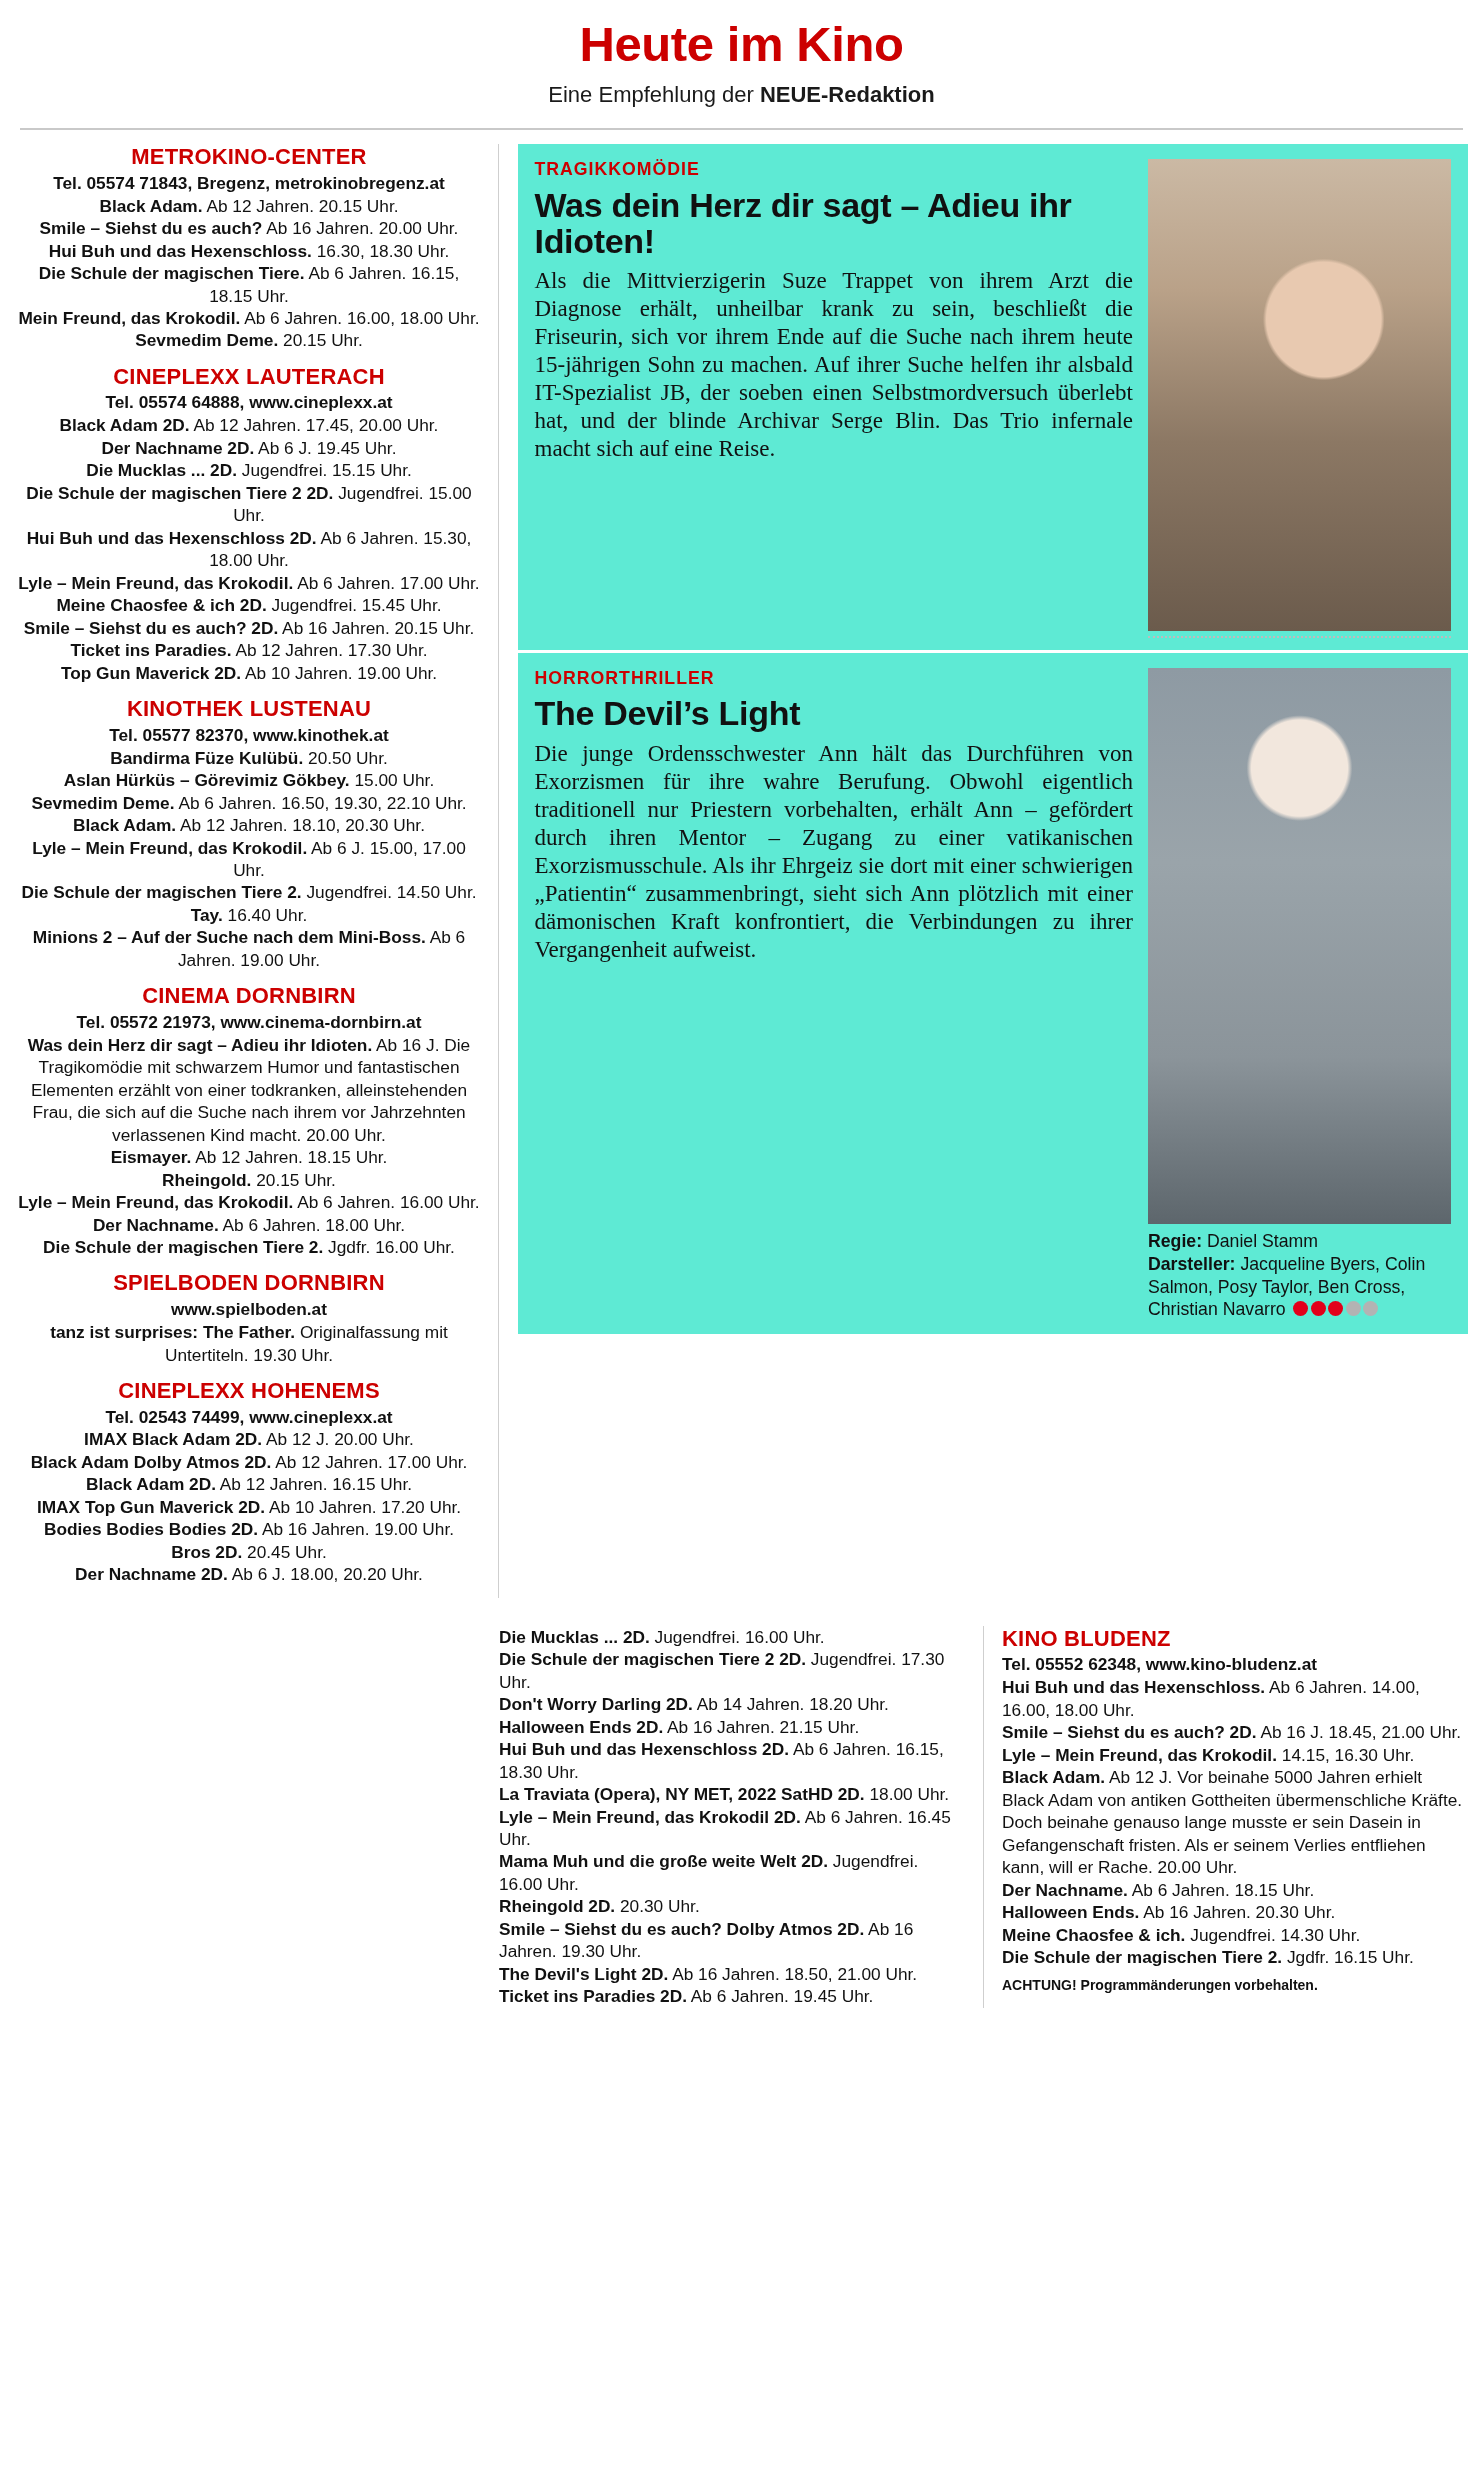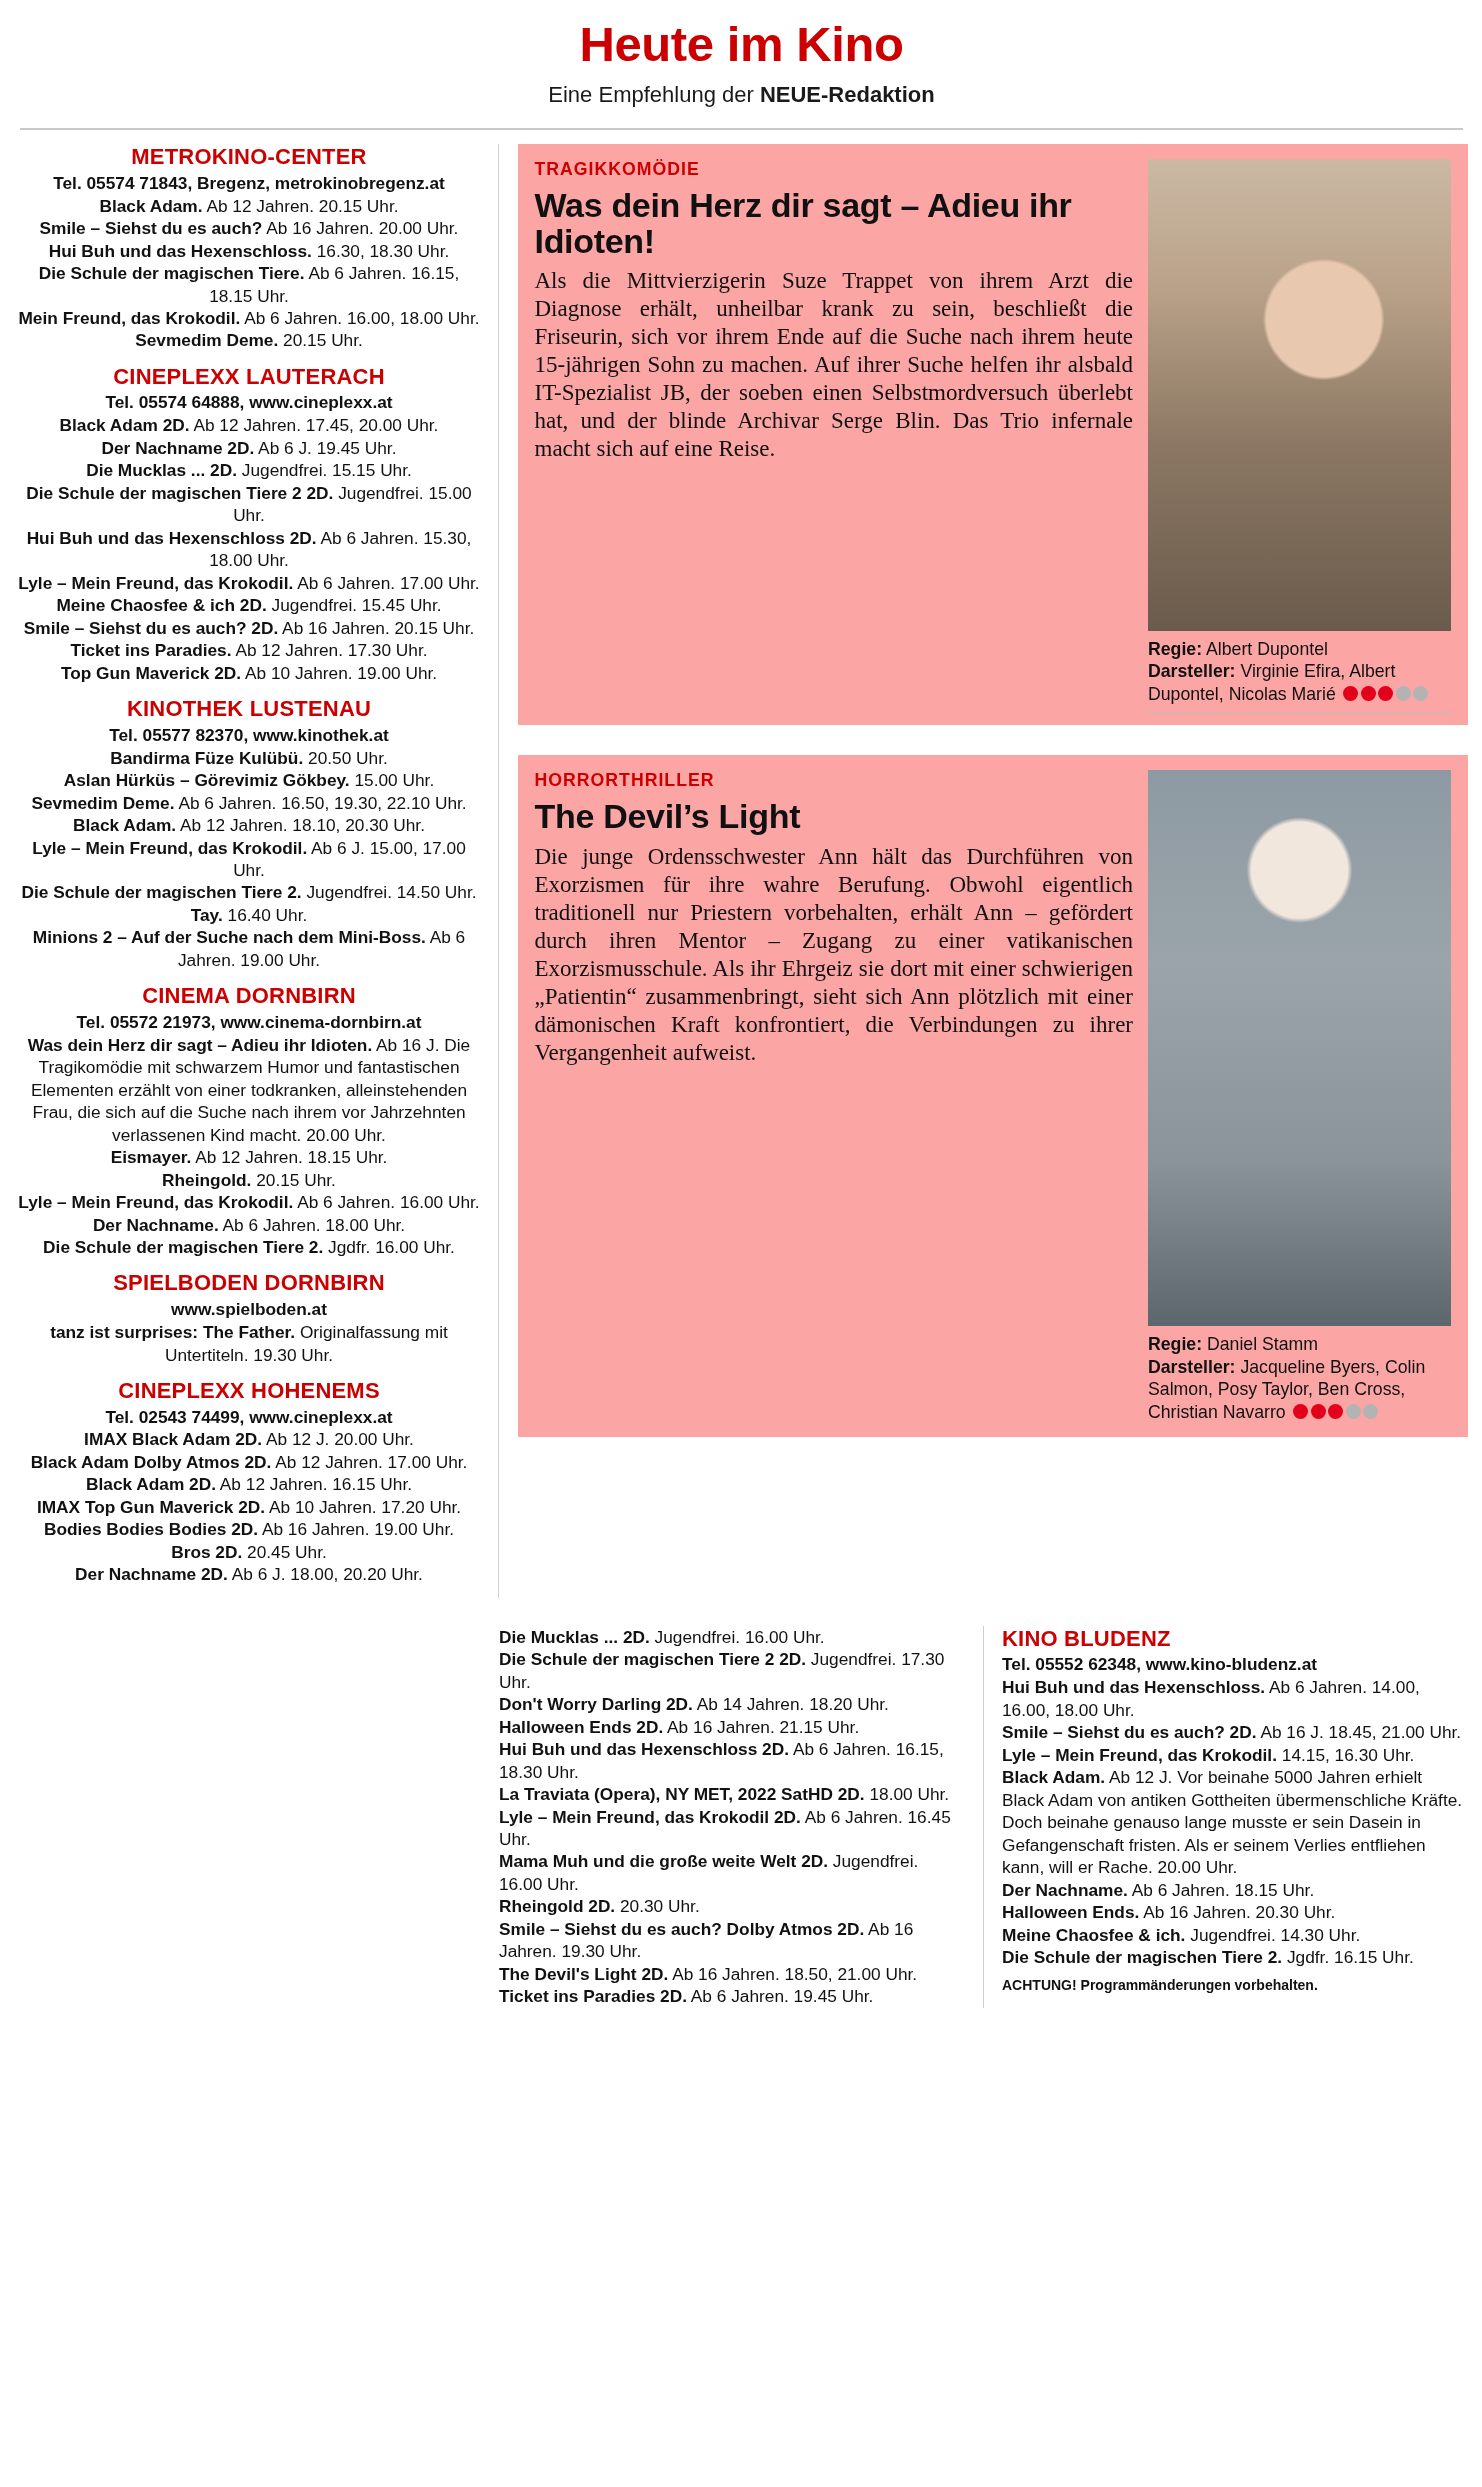--- a/index.html
+++ b/index.html
@@ -82,24 +82,24 @@
   }
   .film b{font-weight:bold;}
   .film span{font-weight:normal;}
   .notice{
     font-size:14px;
     font-weight:bold;
     margin-top:8.4px;
   }
   
   .review{
-    background:#fca5a5;
+    background:#5eead4;
     padding:15px 17px 11.8px 17px;
     box-sizing:border-box;
-    margin-bottom:30px;
+    margin-bottom:3px;
     display:flex;
     gap:15px;
   }
   .review-text{
     flex:1 1 0;
     min-width:0;
   }
   .genre{
     color:#cc0000;
     font-weight:bold;
@@ -279,24 +279,20 @@
     <div class="col-right">
 
       <div class="review">
         <div class="review-text">
           <div class="genre">TRAGIKKOMÖDIE</div>
           <h2>Was dein Herz dir sagt – Adieu ihr Idioten!</h2>
           <p>Als die Mittvierzigerin Suze Trappet von ihrem Arzt die Diagnose erhält, unheilbar krank zu sein, beschließt die Friseurin, sich vor ihrem Ende auf die Suche nach ihrem heute 15-jährigen Sohn zu machen. Auf ihrer Suche helfen ihr alsbald IT-Spezialist JB, der soeben einen Selbstmordversuch überlebt hat, und der blinde Archivar Serge Blin. Das Trio infernale macht sich auf eine Reise.</p>
         </div>
         <div class="review-side">
           <div class="poster img-heart"></div>
-          <div class="credits">
-            <div><b>Regie:</b> <span>Albert Dupontel</span></div>
-            <div><b>Darsteller:</b> <span>Virginie Efira, Albert Dupontel, Nicolas Marié</span><span class="stars"><i class="dot on"></i><i class="dot on"></i><i class="dot on"></i><i class="dot"></i><i class="dot"></i></span></div>
-          </div>
           <div class="dotted"></div>
         </div>
       </div>
 
       <div class="review">
         <div class="review-text">
           <div class="genre">HORRORTHRILLER</div>
           <h2>The Devil’s Light</h2>
           <p>Die junge Ordensschwester Ann hält das Durchführen von Exorzismen für ihre wahre Berufung. Obwohl eigentlich traditionell nur Priestern vorbehalten, erhält Ann – gefördert durch ihren Mentor – Zugang zu einer vatikanischen Exorzismusschule. Als ihr Ehrgeiz sie dort mit einer schwierigen „Patientin“ zusammenbringt, sieht sich Ann plötzlich mit einer dämonischen Kraft konfrontiert, die Verbindungen zu ihrer Vergangenheit aufweist.</p>
         </div>

